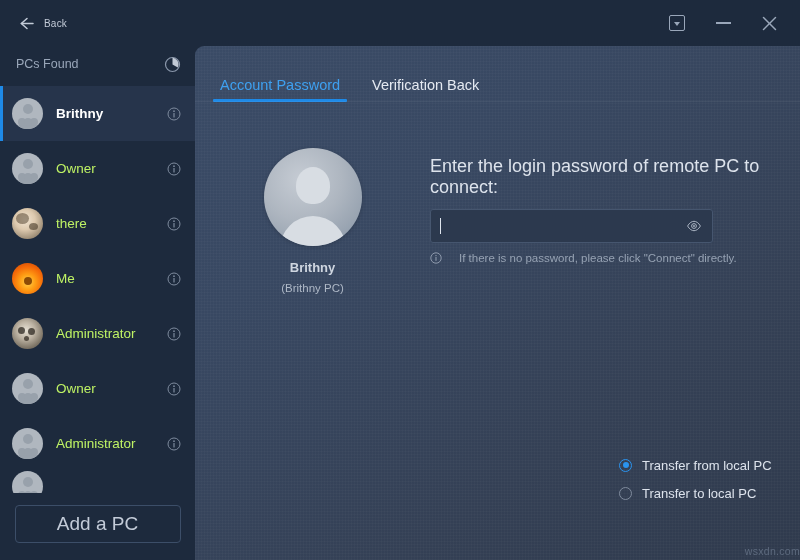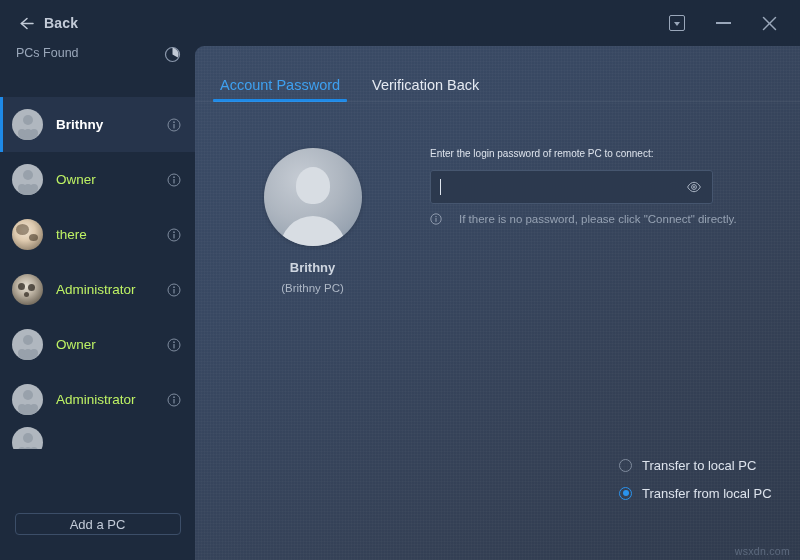--- a/index.html
+++ b/index.html
@@ -38,22 +38,22 @@
     margin-left: 18px;
     cursor: pointer;
     user-select: none;
   }
   .back-arrow {
     display: block;
     width: 17px; height: 17px;
   }
   .back-label {
     color: #c3cbd8;
-    font-size: 14px;
-    font-weight: bold;
+    font-size: 10px;
+    font-weight: normal;
     letter-spacing: .2px;
   }
   .win-ctrls {
     position: absolute;
     right: 14px; top: 0;
     height: 46px;
     display: flex;
     align-items: center;
     gap: 12px;
   }
@@ -87,22 +87,22 @@
   
   .sidebar {
     position: absolute;
     left: 0; top: 46px;
     width: 195px; height: 514px;
     background: #1d2a3d;
   }
   .pcs-found-bar {
     height: 36px;
     display: flex;
-    align-items: flex-start;
-    padding: 0 14px 15px 16px;
+    align-items: center;
+    padding: 0 14px 4px 16px;
     justify-content: space-between;
   }
   .pcs-found-label {
     color: #9aa7ba;
     font-size: 12.5px;
   }
   .refresh-icon {
     width: 17px; height: 17px;
     cursor: pointer;
   }
@@ -218,25 +218,25 @@
   }
   .addpc-wrap {
     position: absolute;
     left: 0; bottom: 0;
     width: 195px; height: 72px;
     display: flex;
     align-items: center;
     justify-content: center;
   }
   .addpc-btn {
-    width: 166px; height: 22px;
+    width: 166px; height: 38px;
     border: 1px solid #3c4e68;
     border-radius: 4px;
     color: #c3cbd8;
-    font-size: 13px;
+    font-size: 19px;
     background: transparent;
     display: flex;
     align-items: center;
     justify-content: center;
     cursor: pointer;
   }
 
   
   .main {
     position: absolute;
@@ -333,23 +333,24 @@
   .remote-sub {
     margin-top: 7px;
     font-size: 11.5px;
     color: #aeb8c6;
   }
   .form-block {
     flex: 1 1 auto;
     padding-right: 24px;
   }
   .form-label {
-    font-size: 10px;
+    font-size: 18px;
     color: #dde3ec;
     margin-bottom: 11px;
+    margin-top: 8px;
   }
   .pw-field {
     position: relative;
     width: 281px; height: 32px;
     background: #2b3purple;
     background: #2c394e;
     border: 1px solid #46566f;
     border-radius: 3px;
     display: flex;
     align-items: center;
@@ -412,21 +413,21 @@
     background: #2a93ee;
   }
   .radio-label {
     margin-left: 10px;
     font-size: 13px;
     color: #dde3ec;
   }
 
   .watermark {
     position: absolute;
-    right: 10px; bottom: 3px;
+    right: 0; bottom: 3px;
     font-size: 10.5px;
     color: #5d6a7e;
     letter-spacing: .3px;
   }
 </style>
 </head>
 <body>
 
 <div id="app">
 
@@ -491,20 +492,29 @@
       <div class="pc-item">
         <div class="avatar cat"></div>
         <span class="pc-name">there</span>
         <svg class="info-icon" viewBox="0 0 14 14">
           <circle cx="7" cy="7" r="6" fill="none" stroke="#7e8b9e" stroke-width="1"></circle>
           <circle cx="7" cy="4.2" r=".85" fill="#7e8b9e"></circle>
           <rect x="6.4" y="6" width="1.2" height="4.6" rx=".5" fill="#7e8b9e"></rect>
         </svg>
       </div>
 
+      <div class="pc-item">
+        <div class="avatar flower"></div>
+        <span class="pc-name">Me</span>
+        <svg class="info-icon" viewBox="0 0 14 14">
+          <circle cx="7" cy="7" r="6" fill="none" stroke="#7e8b9e" stroke-width="1"></circle>
+          <circle cx="7" cy="4.2" r=".85" fill="#7e8b9e"></circle>
+          <rect x="6.4" y="6" width="1.2" height="4.6" rx=".5" fill="#7e8b9e"></rect>
+        </svg>
+      </div>
 
       <div class="pc-item">
         <div class="avatar dog"></div>
         <span class="pc-name">Administrator</span>
         <svg class="info-icon" viewBox="0 0 14 14">
           <circle cx="7" cy="7" r="6" fill="none" stroke="#7e8b9e" stroke-width="1"></circle>
           <circle cx="7" cy="4.2" r=".85" fill="#7e8b9e"></circle>
           <rect x="6.4" y="6" width="1.2" height="4.6" rx=".5" fill="#7e8b9e"></rect>
         </svg>
       </div>
@@ -576,28 +586,28 @@
               <circle cx="6" cy="6" r="5.2" fill="none" stroke="#96a2b3" stroke-width=".9"></circle>
               <circle cx="6" cy="3.6" r=".7" fill="#96a2b3"></circle>
               <rect x="5.5" y="5.1" width="1" height="3.9" rx=".45" fill="#96a2b3"></rect>
             </svg>
             <span>If there is no password, please click "Connect" directly.</span>
           </div>
         </div>
       </div>
 
       <div class="radios">
+        <div class="radio-row checked">
+          <span class="radio-mark"></span>
+          <span class="radio-label">Transfer from local PC</span>
+        </div>
         <div class="radio-row">
           <span class="radio-mark"></span>
           <span class="radio-label">Transfer to local PC</span>
         </div>
-        <div class="radio-row checked">
-          <span class="radio-mark"></span>
-          <span class="radio-label">Transfer from local PC</span>
-        </div>
       </div>
 
     </div>
 
     <div class="watermark">wsxdn.com</div>
   </div>
 
 </div>
 
 </body></html>

